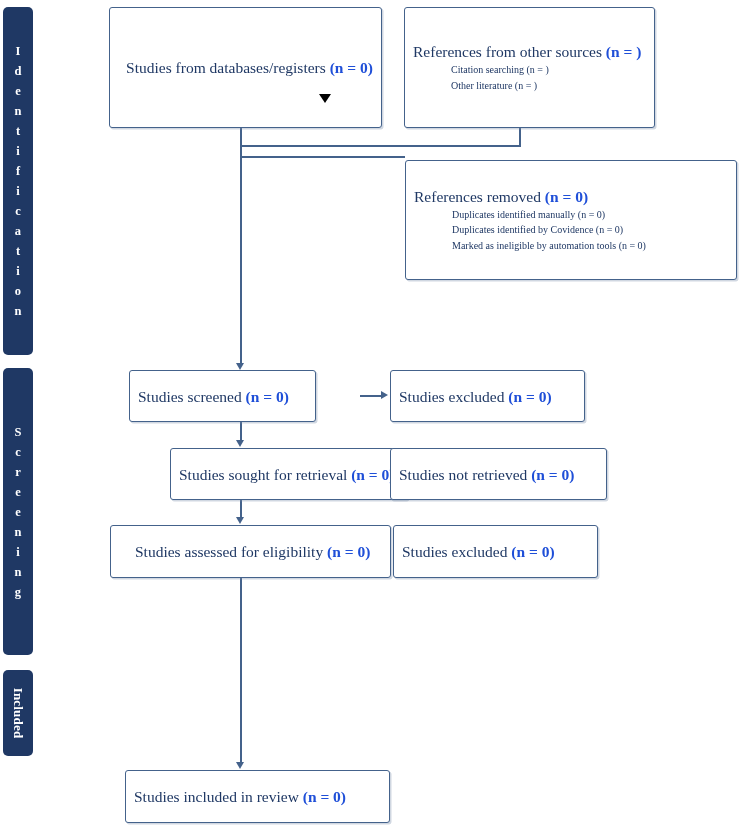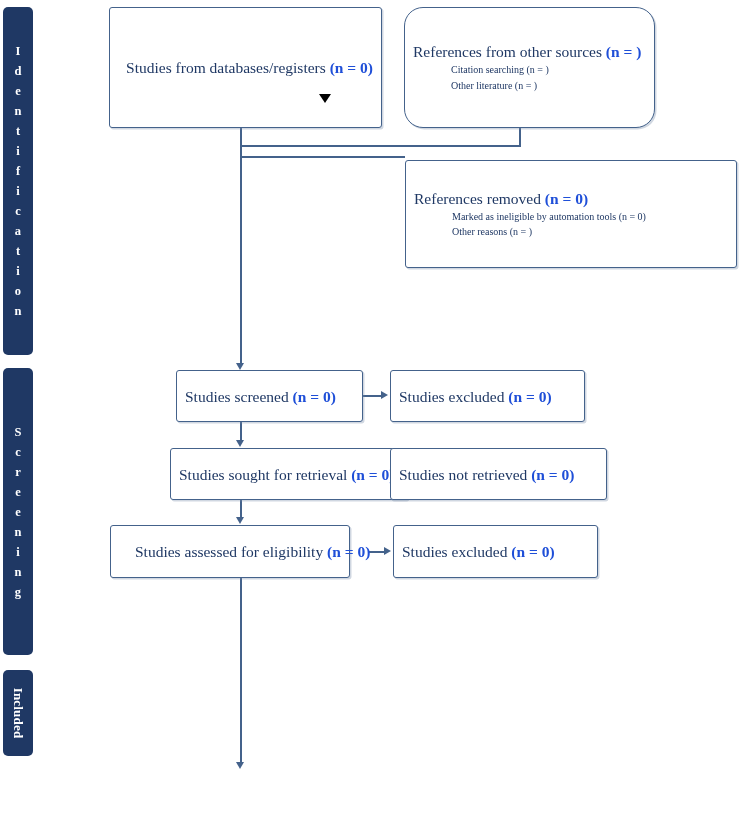--- a/index.html
+++ b/index.html
@@ -188,41 +188,42 @@
   <div class="arrowhead arrow-down" style="left:236px; top:762px;"></div>
 
   <div class="box" style="left:109px; top:7px; width:273px; height:121px;">
     <div class="box-title" style="text-align:center;margin-left:8px;">
       <span>Studies from databases/registers </span><span class="n-bold">(n = 0)</span>
     </div>
   </div>
 
   <div class="caret-marker" style="left:319px; top:94px;"></div>
 
-  <div class="box" style="left:404px; top:7px; width:251px; height:121px;border-radius:19px;">
+  <div class="box" style="left:404px; top:7px; width:251px; height:121px;">
     <div class="box-title">
       <span>References from other sources </span><span class="n-bold">(n = )</span>
     </div>
     <ul class="sub-list">
       <li>Citation searching (n = )</li>
       <li>Other literature (n = )</li>
     </ul>
   </div>
 
-  <div class="box" style="left:405px; top:160px; width:332px; height:108px;">
+  <div class="box" style="left:405px; top:160px; width:332px; height:120px;">
     <div class="box-title">
       <span>References removed </span><span class="n-bold">(n = 0)</span>
     </div>
     <ul class="sub-list">
+      <li>Duplicates identified manually (n = 0)</li>
+      <li>Duplicates identified by Covidence (n = 0)</li>
       <li>Marked as ineligible by automation tools (n = 0)</li>
-      <li>Other reasons (n = )</li>
     </ul>
   </div>
 
-  <div class="box" style="left:129px; top:370px; width:187px; height:52px;margin-left:47px;">
+  <div class="box" style="left:129px; top:370px; width:187px; height:52px;">
     <div class="box-title">
       <span>Studies screened </span><span class="n-bold">(n = 0)</span>
     </div>
   </div>
 
   <div class="box" style="left:390px; top:370px; width:195px; height:52px;">
     <div class="box-title">
       <span>Studies excluded </span><span class="n-bold">(n = 0)</span>
     </div>
   </div>
@@ -232,26 +233,31 @@
       <span>Studies sought for retrieval </span><span class="n-bold">(n = 0)</span>
     </div>
   </div>
 
   <div class="box" style="left:390px; top:448px; width:217px; height:52px;">
     <div class="box-title">
       <span>Studies not retrieved </span><span class="n-bold">(n = 0)</span>
     </div>
   </div>
 
-  <div class="box" style="left:110px; top:525px; width:240px; height:53px;padding-left:24px;">
+  <div class="box" style="left:110px; top:525px; width:281px; height:53px;padding-left:24px;">
     <div class="box-title">
       <span>Studies assessed for eligibility </span><span class="n-bold">(n = 0)</span>
     </div>
   </div>
 
   <div class="box" style="left:393px; top:525px; width:205px; height:53px;">
     <div class="box-title">
       <span>Studies excluded </span><span class="n-bold">(n = 0)</span>
     </div>
   </div>
 
+  <div class="box" style="left:125px; top:770px; width:265px; height:53px;">
+    <div class="box-title">
+      <span>Studies included in review </span><span class="n-bold">(n = 0)</span>
+    </div>
+  </div>
 
 </div>
 
 </body></html>

